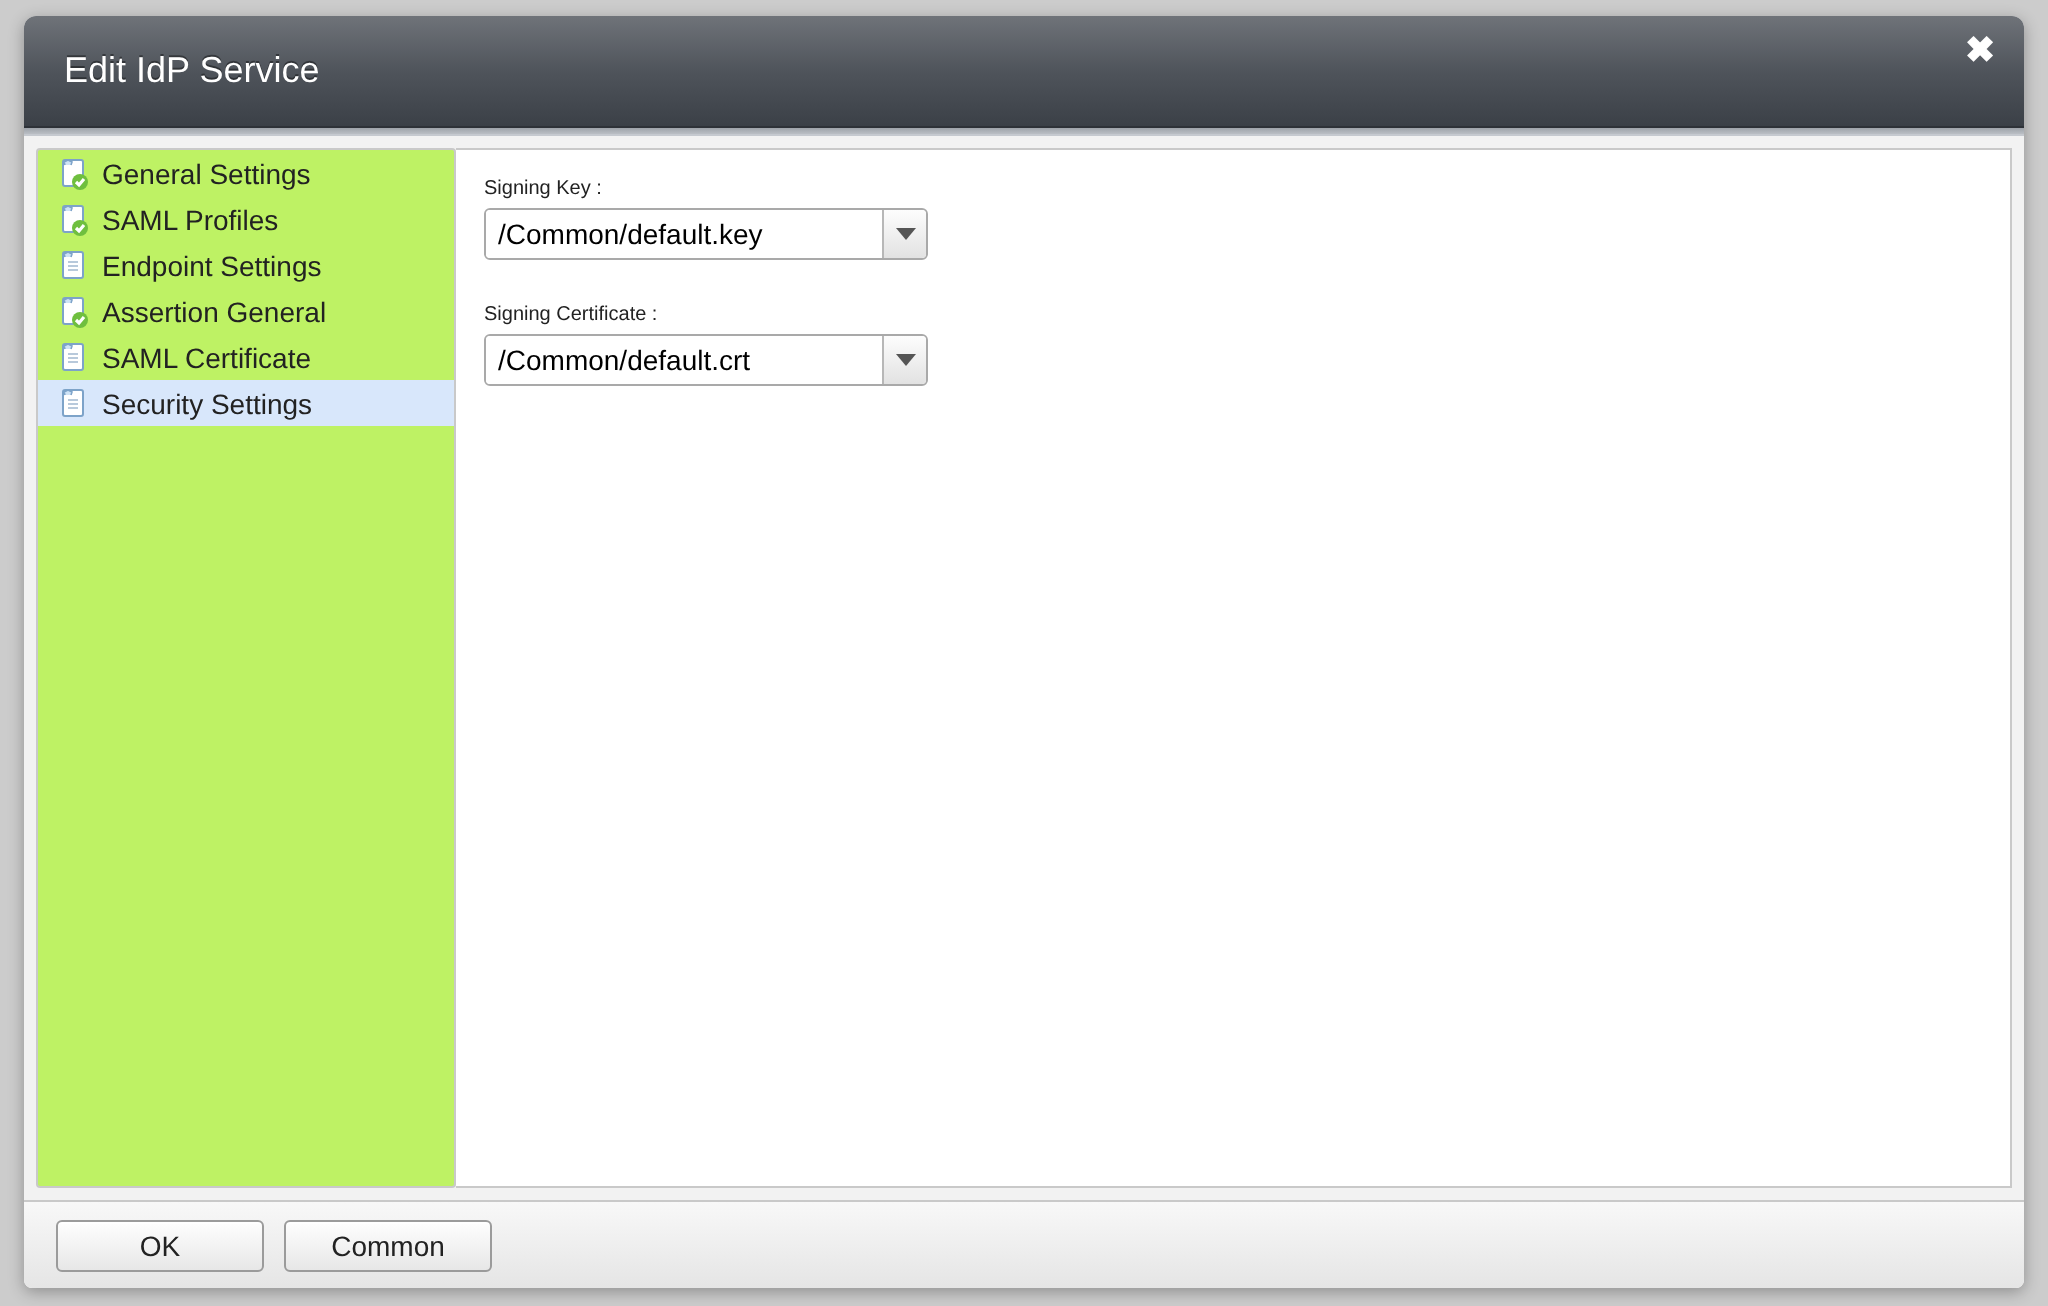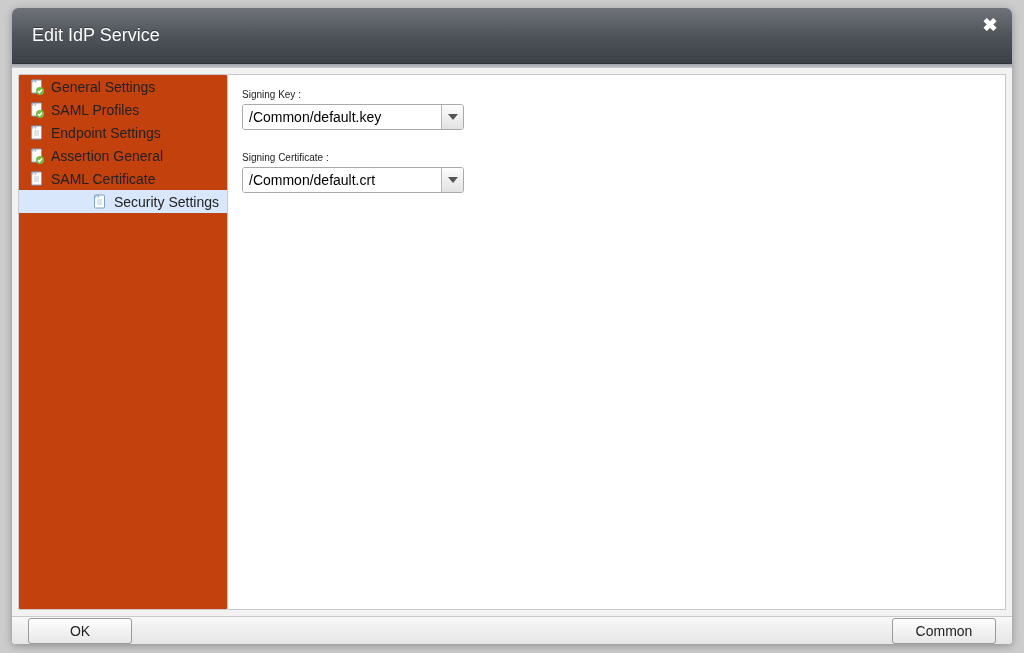--- a/index.html
+++ b/index.html
@@ -57,39 +57,38 @@
 .body {
   flex: 1;
   display: flex;
   background: #f2f2f2;
   padding: 6px;
   gap: 0;
   min-height: 0;
 }
 .sidebar {
   width: 210px;
-  background: #c2410c;
+  background: #bef264;
   border: 1px solid #c9c9c9;
   border-radius: 2px;
   overflow: hidden;
 }
 .nav-item {
   display: flex;
   align-items: center;
   gap: 6px;
   padding: 3px 8px 3px 10px;
   font-size: 14px;
   color: #222;
   cursor: pointer;
   border-bottom: 0;
   height: 23px;
 }
 .nav-item.selected {
   background: #d8e7fb;
-  justify-content: flex-end;
 }
 .nav-icon {
   width: 16px;
   height: 16px;
   display: inline-block;
   position: relative;
 }
 .nav-icon svg { display:block; }
 .content {
   flex: 1;
@@ -129,26 +128,26 @@
   width: 22px;
   background: linear-gradient(to bottom, #fdfdfd, #e2e2e2);
   border-left: 1px solid #b7b7b7;
   display: flex;
   align-items: center;
   justify-content: center;
   cursor: pointer;
 }
 .combo-trigger svg { display:block; }
 .footer {
-  height: 28px;
+  height: 44px;
   background: linear-gradient(to bottom, #f8f8f8, #e5e5e5);
   border-top: 1px solid #c9c9c9;
   display: flex;
   align-items: center;
-  justify-content: space-between;
+  justify-content: flex-start;
   padding: 0 16px;
   gap: 10px;
 }
 .btn {
   min-width: 104px;
   height: 26px;
   background: linear-gradient(to bottom, #fefefe, #e7e7e7);
   border: 1px solid #9b9b9b;
   border-radius: 3px;
   font-size: 14px;

